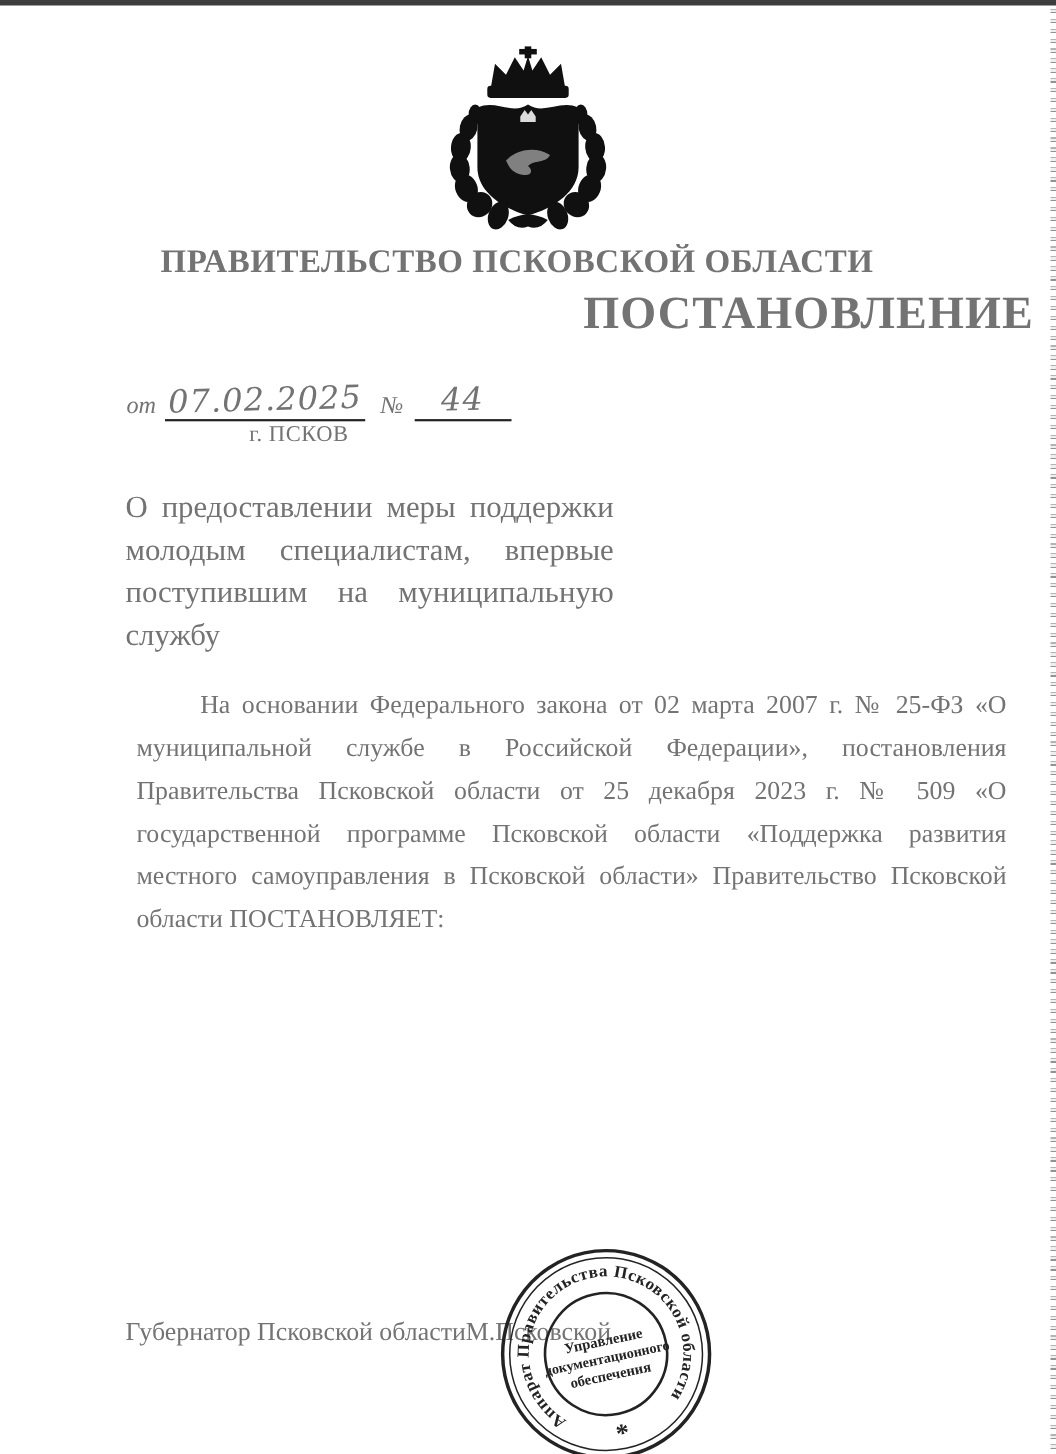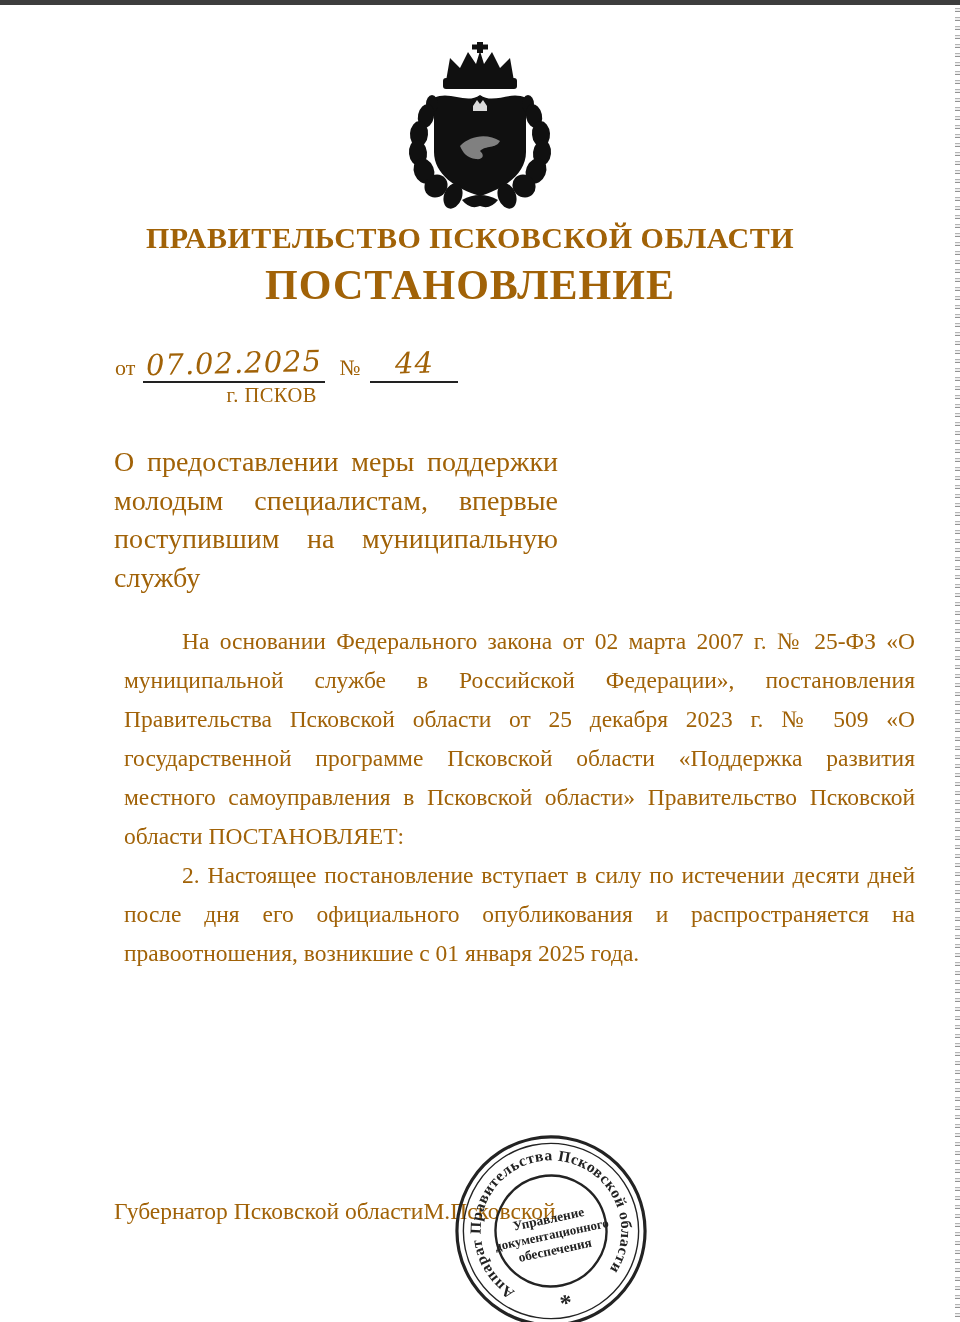--- a/index.html
+++ b/index.html
@@ -1,37 +1,37 @@
 <!DOCTYPE html>
 <html><head>
 <meta charset="utf-8">
 <style>
   html,body { margin:0; padding:0; background:#ffffff; }
   .page {
     position:relative; width:960px; height:1322px; margin:0 auto;
     background:#ffffff; overflow:hidden;
-    font-family:"Liberation Serif", serif; color:#a16207;
+    font-family:"Liberation Serif", serif; color:#737373;
   }
   .topbar { position:absolute; top:0; left:0; width:960px; height:5px; background:#3d3d3d; }
   .edge-strip {
     position:absolute; top:6px; right:0; width:5px; height:1316px;
     background:repeating-linear-gradient(180deg,#ffffff 0 2px,#9a9a9a 2px 3px,#e9e9e9 3px 5px,#6f6f6f 5px 6px,#ffffff 6px 9px);
     opacity:.75;
   }
   .crest { position:absolute; top:42px; left:390px; width:180px; height:168px; }
   .org-name {
     position:absolute; top:221px; left:0; width:940px; text-align:center;
     font-weight:bold; font-size:30px; letter-spacing:.5px; white-space:nowrap;
   }
   .doc-type {
-    position:absolute; top:261px; left:0; width:940px; text-align:center;
+    position:absolute; top:261px; left:0; width:940px; text-align:right;
     font-weight:bold; font-size:42px; letter-spacing:1px; white-space:nowrap;
   }
   .date-row { position:absolute; top:352px; left:115px; font-size:22px; white-space:nowrap; }
-  .date-row .lbl { display:inline-block; vertical-align:baseline; }
+  .date-row .lbl { display:inline-block; vertical-align:baseline;font-style:italic; }
   .fill-line {
     display:inline-block; border-bottom:2px solid #222; text-align:center; vertical-align:baseline;
   }
   .fill-date { width:182px; margin-left:8px; }
   .fill-num  { width:88px;  margin-left:10px; }
   .handwrite {
     font-family:"DejaVu Serif", serif; font-style:italic; font-size:29px; line-height:26px;
     display:inline-block; transform:rotate(-1.5deg) translateY(-2px); letter-spacing:1px;
   }
   .num-label { margin-left:14px; font-size:22px; }
@@ -113,21 +113,20 @@
 
   <div class="date-row">
     <span class="lbl">от</span><span class="fill-line fill-date"><span class="handwrite">07.02.2025</span></span><span class="lbl num-label">№</span><span class="fill-line fill-num"><span class="handwrite">44</span></span>
   </div>
   <div class="city">г. ПСКОВ</div>
 
   <div class="subject">О предоставлении меры поддержки молодым специалистам, впервые поступившим на муниципальную службу</div>
 
   <div class="body-text">
     <p>На основании Федерального закона от 02 марта 2007 г. № 25-ФЗ «О муниципальной службе в Российской Федерации», постановления Правительства Псковской области от 25 декабря 2023 г. № 509 «О государственной программе Псковской области «Поддержка развития местного самоуправления в Псковской области» Правительство Псковской области ПОСТАНОВЛЯЕТ:</p>
-    <p>2. Настоящее постановление вступает в силу по истечении десяти дней после дня его официального опубликования и распространяется на правоотношения, возникшие с 01 января 2025 года.</p>
   </div>
 
   <div class="signature">
     <span class="sig-title">Губернатор Псковской области</span>
     <span class="sig-name">М.Псковской</span>
   </div>
 
   <div class="stamp">
     <svg viewBox="0 0 200 200" xmlns="http://www.w3.org/2000/svg">
       <g transform="rotate(-12 100 100)" fill="none" stroke="#232323">

